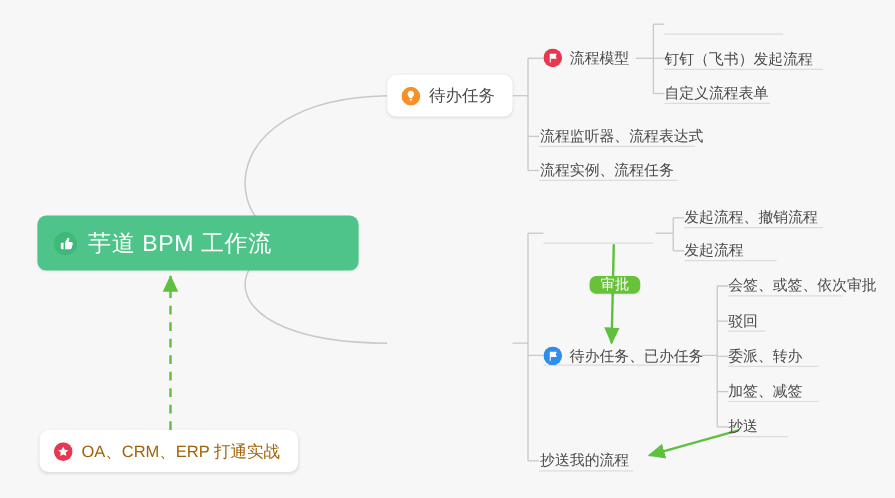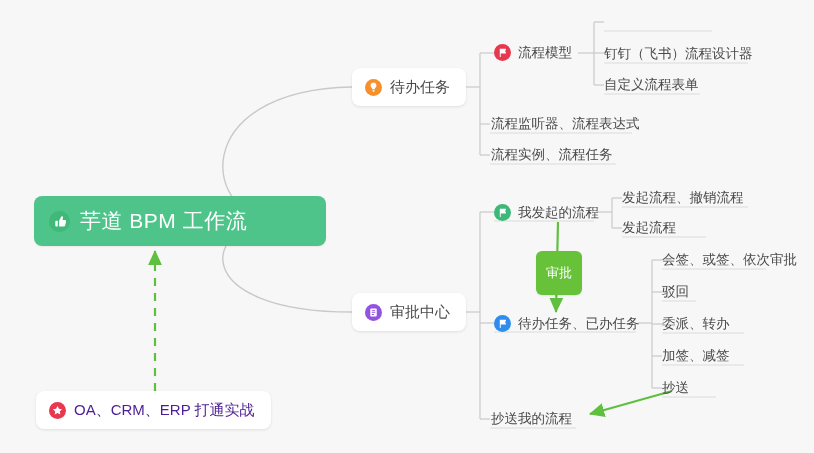--- a/index.html
+++ b/index.html
@@ -31,37 +31,37 @@
     position:absolute;background:#ffffff;border-radius:8px;
     display:flex;align-items:center;box-sizing:border-box;
     padding:0 16px 0 13px;height:38px;
     box-shadow:0 1px 3px rgba(0,0,0,.10);
   }
   .card .label{font-size:15px;color:#4a4a4a;margin-left:8px;white-space:nowrap;}
 
   #node-process-mgmt{left:352px;top:68px;}
   #node-approval-center{left:352px;top:293px;}
   #node-oa{left:36px;top:391px;height:38px;}
-  #node-oa .label{color:#4c1d95;font-size:15px;}
+  #node-oa .label{color:#a16207;font-size:15px;}
 
   
   .tnode{
     position:absolute;white-space:nowrap;
     font-size:13.5px;color:#4a4a4a;
     display:flex;align-items:center;
     height:19px;
   }
   .tnode .label{display:inline-block;}
   .tnode .ico{margin-right:7px;display:inline-flex;}
 
   
   .badge{
     position:absolute;left:536px;top:251px;
     background:#67c23a;border-radius:6px;
-    padding:14px 10px;color:#fff;font-size:13px;
+    padding:0 10px;color:#fff;font-size:13px;
     line-height:16px;white-space:nowrap;
     box-shadow:0 1px 2px rgba(0,0,0,.08);
   }
 
   
   .ico-circle{
     width:17px;height:17px;border-radius:50%;
     display:inline-flex;align-items:center;justify-content:center;
     flex:0 0 auto;
   }
@@ -166,55 +166,34 @@
     <span class="ico ico-circle">
       <svg viewBox="0 0 20 20" width="17" height="17">
         <circle cx="10" cy="10" r="10" fill="#e8384f"></circle>
         <path d="M6.8 5.2v10h1.1v-4.1h5.6c.5 0 .8-.5.6-.9l-1.0-1.8 1.0-1.8c.2-.4-.1-.9-.6-.9H6.8z" fill="#ffffff"></path>
       </svg>
     </span>
     <span class="label">流程模型</span>
   </div>
 
   <div class="tnode" style="left:604px;top:44px;">
-    <span class="label">钉钉（飞书）流程设计器</span>
+    <span class="label">钉钉（飞书）发起流程</span>
   </div>
   <div class="tnode" style="left:604px;top:75px;">
     <span class="label">自定义流程表单</span>
   </div>
 
   <div class="tnode" style="left:491px;top:114px;justify-content:flex-end;">
     <span class="label">流程监听器、流程表达式</span>
   </div>
   <div class="tnode" style="left:491px;top:145px;">
     <span class="label">流程实例、流程任务</span>
   </div>
 
-  <div class="card" id="node-approval-center">
-    <span class="ico-circle">
-      <svg viewBox="0 0 20 20" width="17" height="17">
-        <circle cx="10" cy="10" r="10" fill="#9254de"></circle>
-        <rect x="6.2" y="5.2" width="7.6" height="9.6" rx="1.2" fill="#ffffff"></rect>
-        <rect x="7.8" y="7.4" width="4.4" height="1.05" rx="0.5" fill="#9254de"></rect>
-        <rect x="7.8" y="9.6" width="4.4" height="1.05" rx="0.5" fill="#9254de"></rect>
-        <rect x="7.8" y="11.8" width="3.0" height="1.05" rx="0.5" fill="#9254de"></rect>
-      </svg>
-    </span>
-    <span class="label">审批中心</span>
-  </div>
-
-  <div class="tnode" style="left:494px;top:203px;">
-    <span class="ico ico-circle">
-      <svg viewBox="0 0 20 20" width="17" height="17">
-        <circle cx="10" cy="10" r="10" fill="#3cb878"></circle>
-        <path d="M6.8 5.2v10h1.1v-4.1h5.6c.5 0 .8-.5.6-.9l-1.0-1.8 1.0-1.8c.2-.4-.1-.9-.6-.9H6.8z" fill="#ffffff"></path>
-      </svg>
-    </span>
-    <span class="label">我发起的流程</span>
-  </div>
+
   <div class="tnode" style="left:622px;top:188px;">
     <span class="label">发起流程、撤销流程</span>
   </div>
   <div class="tnode" style="left:622px;top:218px;">
     <span class="label">发起流程</span>
   </div>
 
   <div class="badge">
     <span>审批</span>
   </div>

